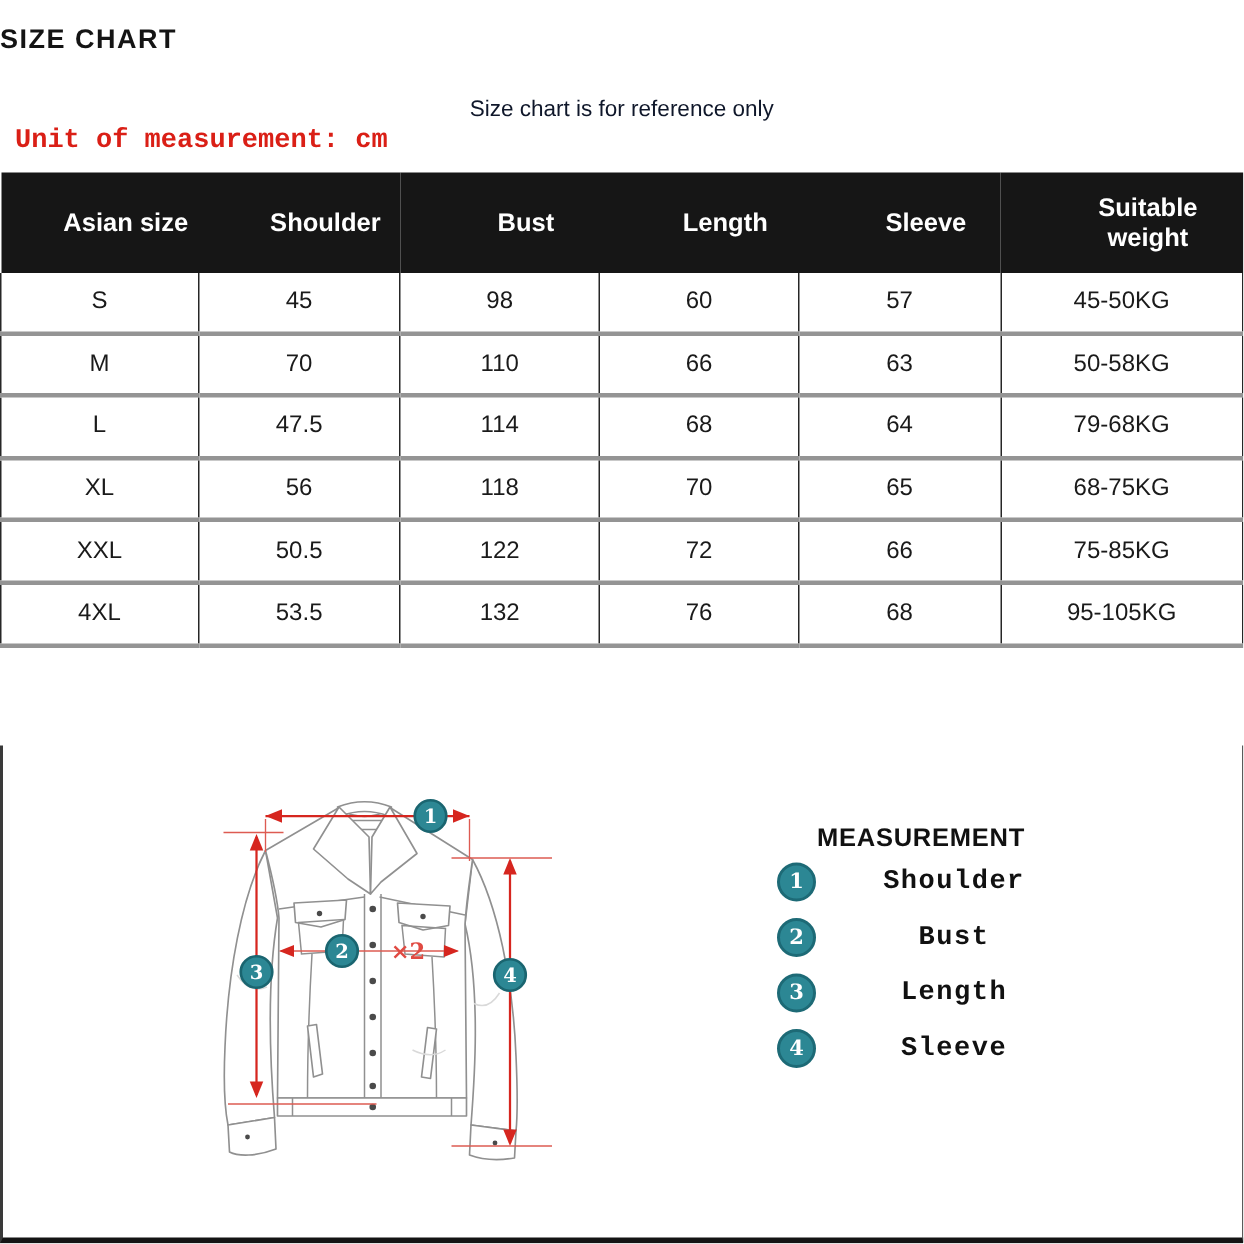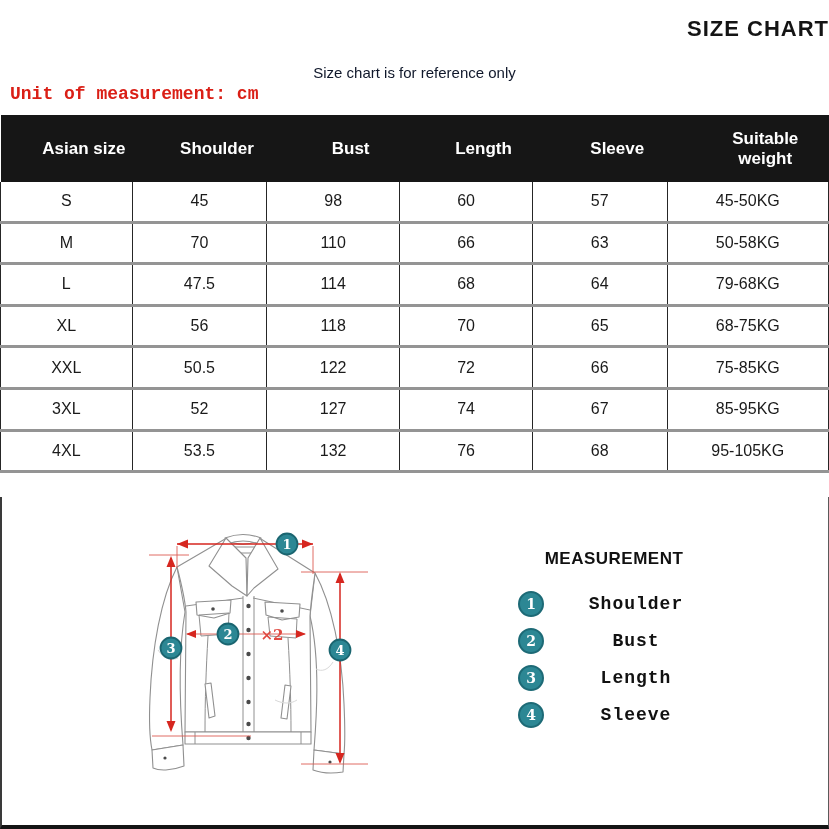--- a/index.html
+++ b/index.html
@@ -1,20 +1,20 @@
 <!DOCTYPE html>
 <html><head>
 <meta charset="utf-8">
 <style>
   html,body{margin:0;padding:0;background:#fff;}
   #page{position:relative;width:829px;height:829px;background:#fff;overflow:hidden;
         font-family:"Liberation Sans",sans-serif;color:#1a1a1a;}
 
-  .title{position:absolute;top:16px;left:0;width:100%;text-align:right;
-         font-size:22px;font-weight:bold;letter-spacing:1px;color:#141414;}
+  .title{position:absolute;top:16px;left:0;width:100%;text-align:left;
+         font-size:18px;font-weight:bold;letter-spacing:1px;color:#141414;}
   .subtitle{position:absolute;top:64px;left:0;width:100%;text-align:center;
             font-size:15px;color:#0f172a;}
   .unit-note{position:absolute;top:84px;left:10px;
              font-family:"Liberation Mono",monospace;font-weight:bold;
              font-size:18px;color:#da1f16;}
 
   table.size-table{position:absolute;top:115px;left:0;width:829px;
                    border-collapse:collapse;table-layout:fixed;}
   .size-table col.c1{width:15.9%}.size-table col.c2{width:16.25%}
   .size-table col.c3{width:16.05%}.size-table col.c4{width:16.05%}
@@ -28,21 +28,21 @@
 
   .bottom-panel{position:absolute;top:497px;left:0;width:829px;height:332px;
                 box-sizing:border-box;background:#fff;
                 border-left:2px solid #3a3a3a;border-right:1px solid #5a5a5a;
                 border-bottom:4px solid #141414;}
 
   .jacket-svg{position:absolute;left:123px;top:3px;width:300px;height:312px;}
 
   .legend{position:absolute;left:498px;top:52px;width:228px;}
   .legend-title{text-align:center;font-size:17px;font-weight:bold;
-                letter-spacing:0.5px;color:#111;margin-bottom:16px;}
+                letter-spacing:0.5px;color:#111;}
   .legend-item{display:flex;align-items:center;height:37px;}
   .legend-badge{flex:0 0 26px;width:26px;height:26px;margin-left:18px;
                 box-sizing:border-box;border-radius:50%;
                 background:#2c8794;border:2px solid #1d6a76;color:#fff;
                 font-family:"DejaVu Serif",serif;font-weight:bold;font-size:14px;
                 display:flex;align-items:center;justify-content:center;}
   .legend-label{flex:1;text-align:center;
                 font-family:"Liberation Mono",monospace;font-weight:bold;
                 font-size:18px;letter-spacing:1px;color:#111;}
 
@@ -122,28 +122,20 @@
         </tr>
         <tr>
           <td>XXL</td>
           <td>50.5</td>
           <td>122</td>
           <td>72</td>
           <td>66</td>
           <td>75-85KG</td>
         </tr>
         <tr>
-          <td>3XL</td>
-          <td>52</td>
-          <td>127</td>
-          <td>74</td>
-          <td>67</td>
-          <td>85-95KG</td>
-        </tr>
-        <tr>
           <td>4XL</td>
           <td>53.5</td>
           <td>132</td>
           <td>76</td>
           <td>68</td>
           <td>95-105KG</td>
         </tr>
       </tbody>
   </table>
 

